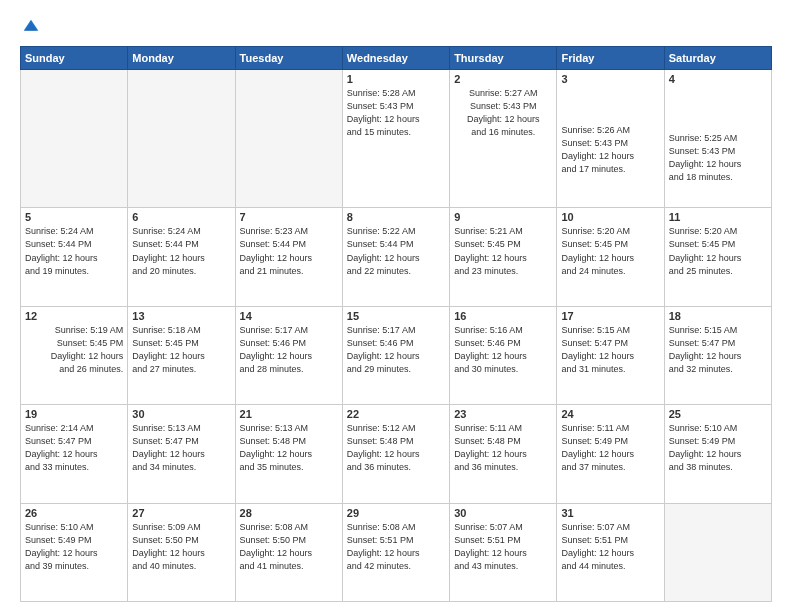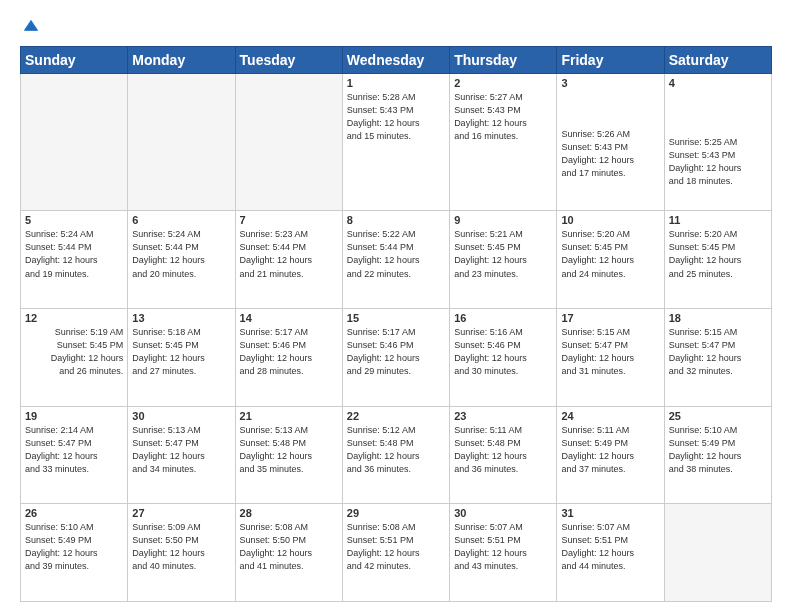--- a/index.html
+++ b/index.html
@@ -63,21 +63,21 @@
     .calendar {
       flex: 1;
       border: 1px solid #ccc;
       border-collapse: collapse;
       width: 100%;
       table-layout: fixed;
     }
     .calendar th {
       background: #2962a8;
       color: #fff;
-      font-size: 14px;
+      font-size: 11px;
       font-weight: bold;
       padding: 5px 4px;
       text-align: left;
       border: 1px solid #1e4d8c;
     }
     .calendar td {
       border: 1px solid #ccc;
       vertical-align: top;
       padding: 3px 4px;
       font-size: 9.5px;
@@ -144,21 +144,21 @@
           <td class="empty"></td>
           <td>
             <span class="day-num">1</span>
             <div class="day-info" style="white-space: pre-line;">Sunrise: 5:28 AM
 Sunset: 5:43 PM
 Daylight: 12 hours
 and 15 minutes.</div>
           </td>
           <td>
             <span class="day-num">2</span>
-            <div class="day-info" style="white-space: pre-line;">Sunrise: 5:27 AM
+            <div class="day-info" style="white-space: pre-line; text-align: center;">Sunrise: 5:27 AM
 Sunset: 5:43 PM
 Daylight: 12 hours
 and 16 minutes.</div>
           </td>
           <td>
             <span class="day-num">3</span>
             <div class="day-info" style="white-space: pre-line; margin-top: 39px;">Sunrise: 5:26 AM
 Sunset: 5:43 PM
 Daylight: 12 hours
 and 17 minutes.</div>

